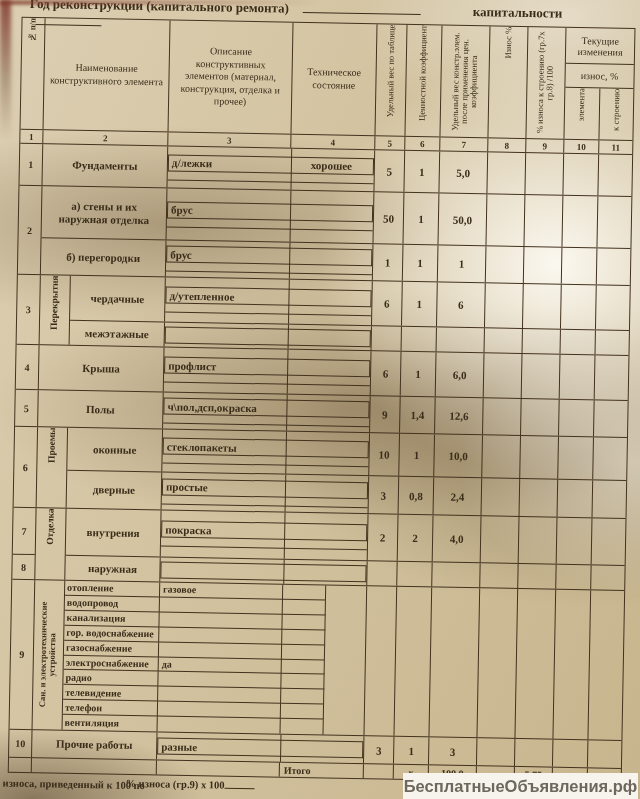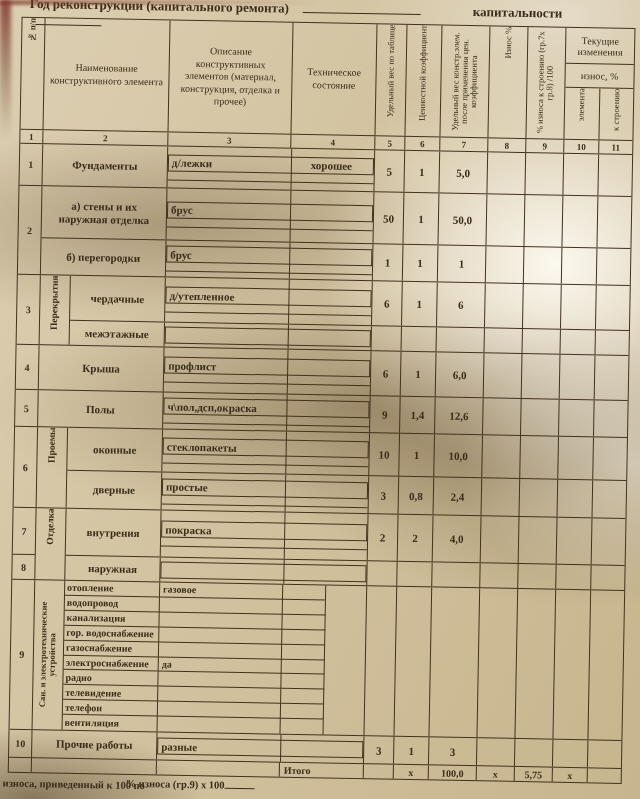--- a/index.html
+++ b/index.html
@@ -499,13 +499,16 @@
 
     <div class="footer">
       <span class="f1">% износа, приведенный к 100 по</span>
       <span class="f2"><span>% износа (гр.9) х 100</span><span class="fbar"></span></span>
     </div>
   </div>
 
   <div class="edge-left"></div>
   <div class="edge-top"></div>
 
+  <div class="watermark">
+    <span>БесплатныеОбъявления.рф</span>
+  </div>
 </div>
 
 </body></html>

